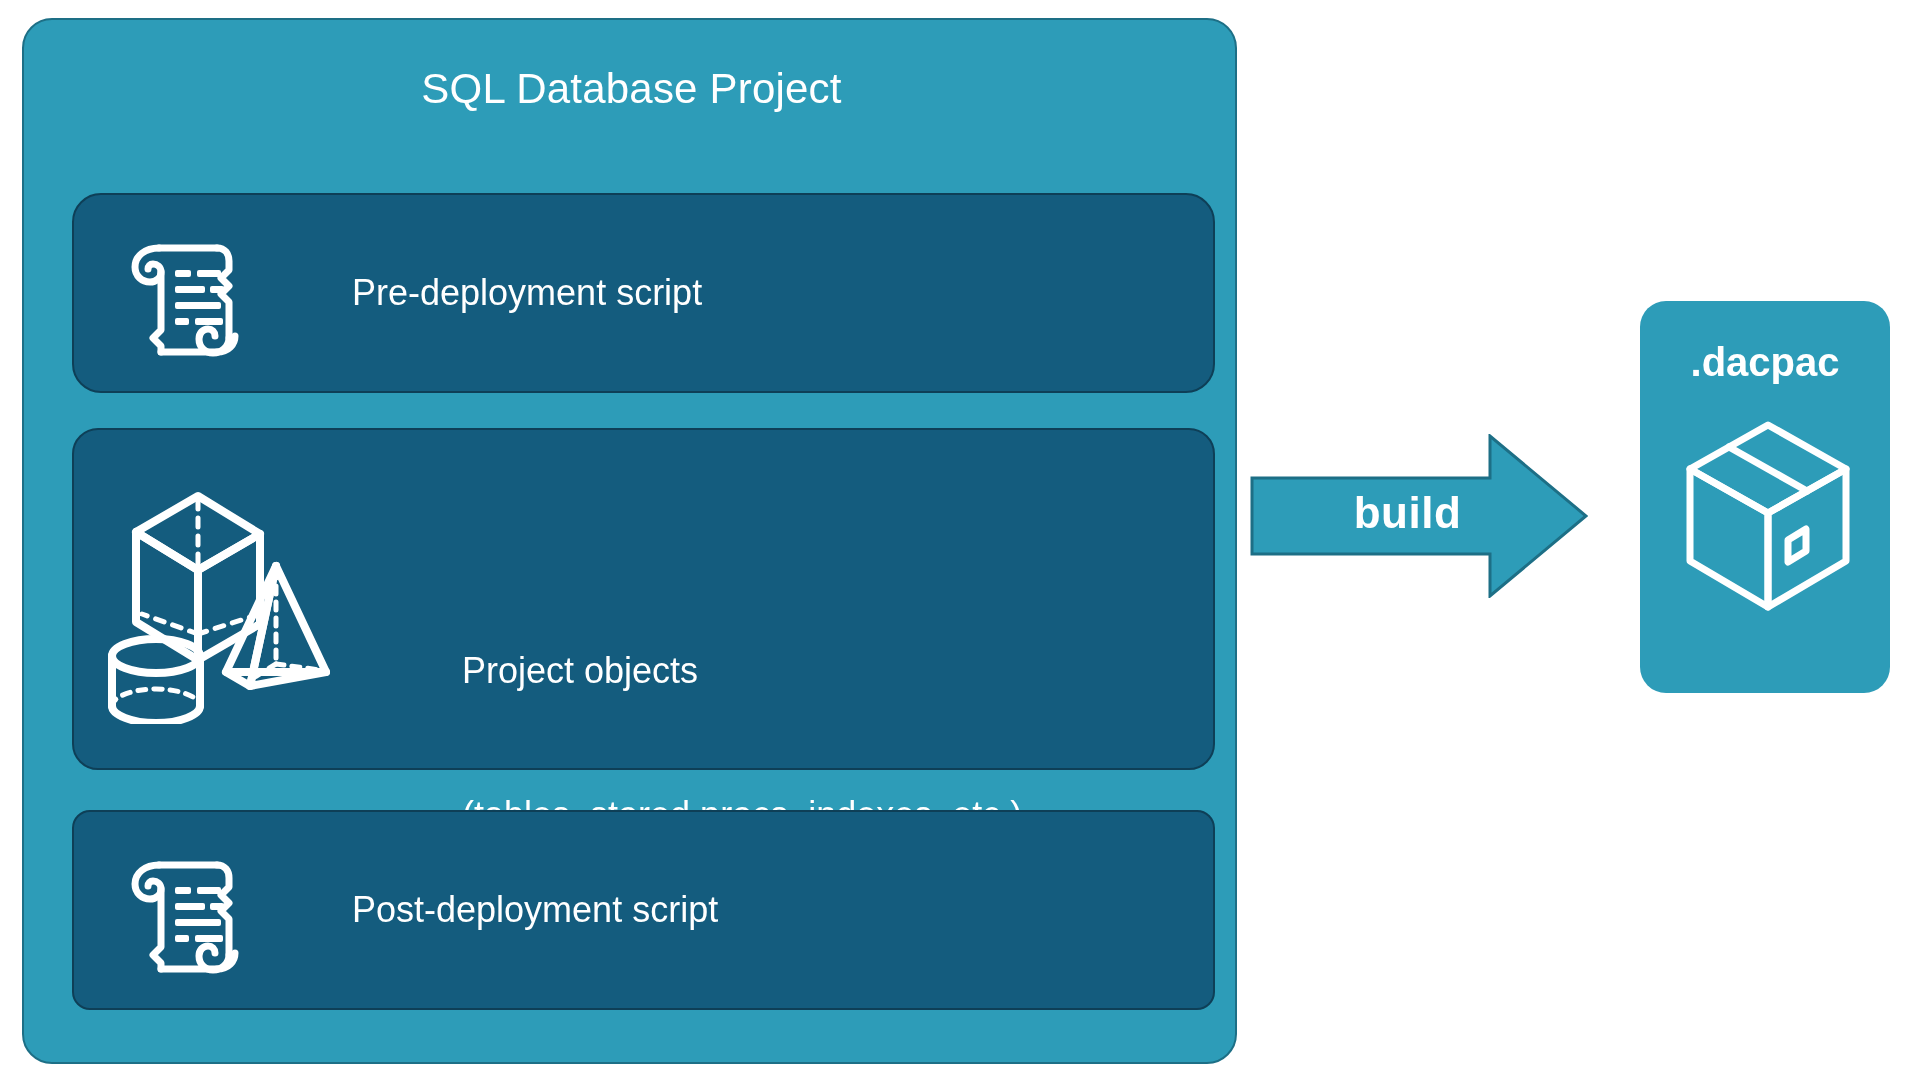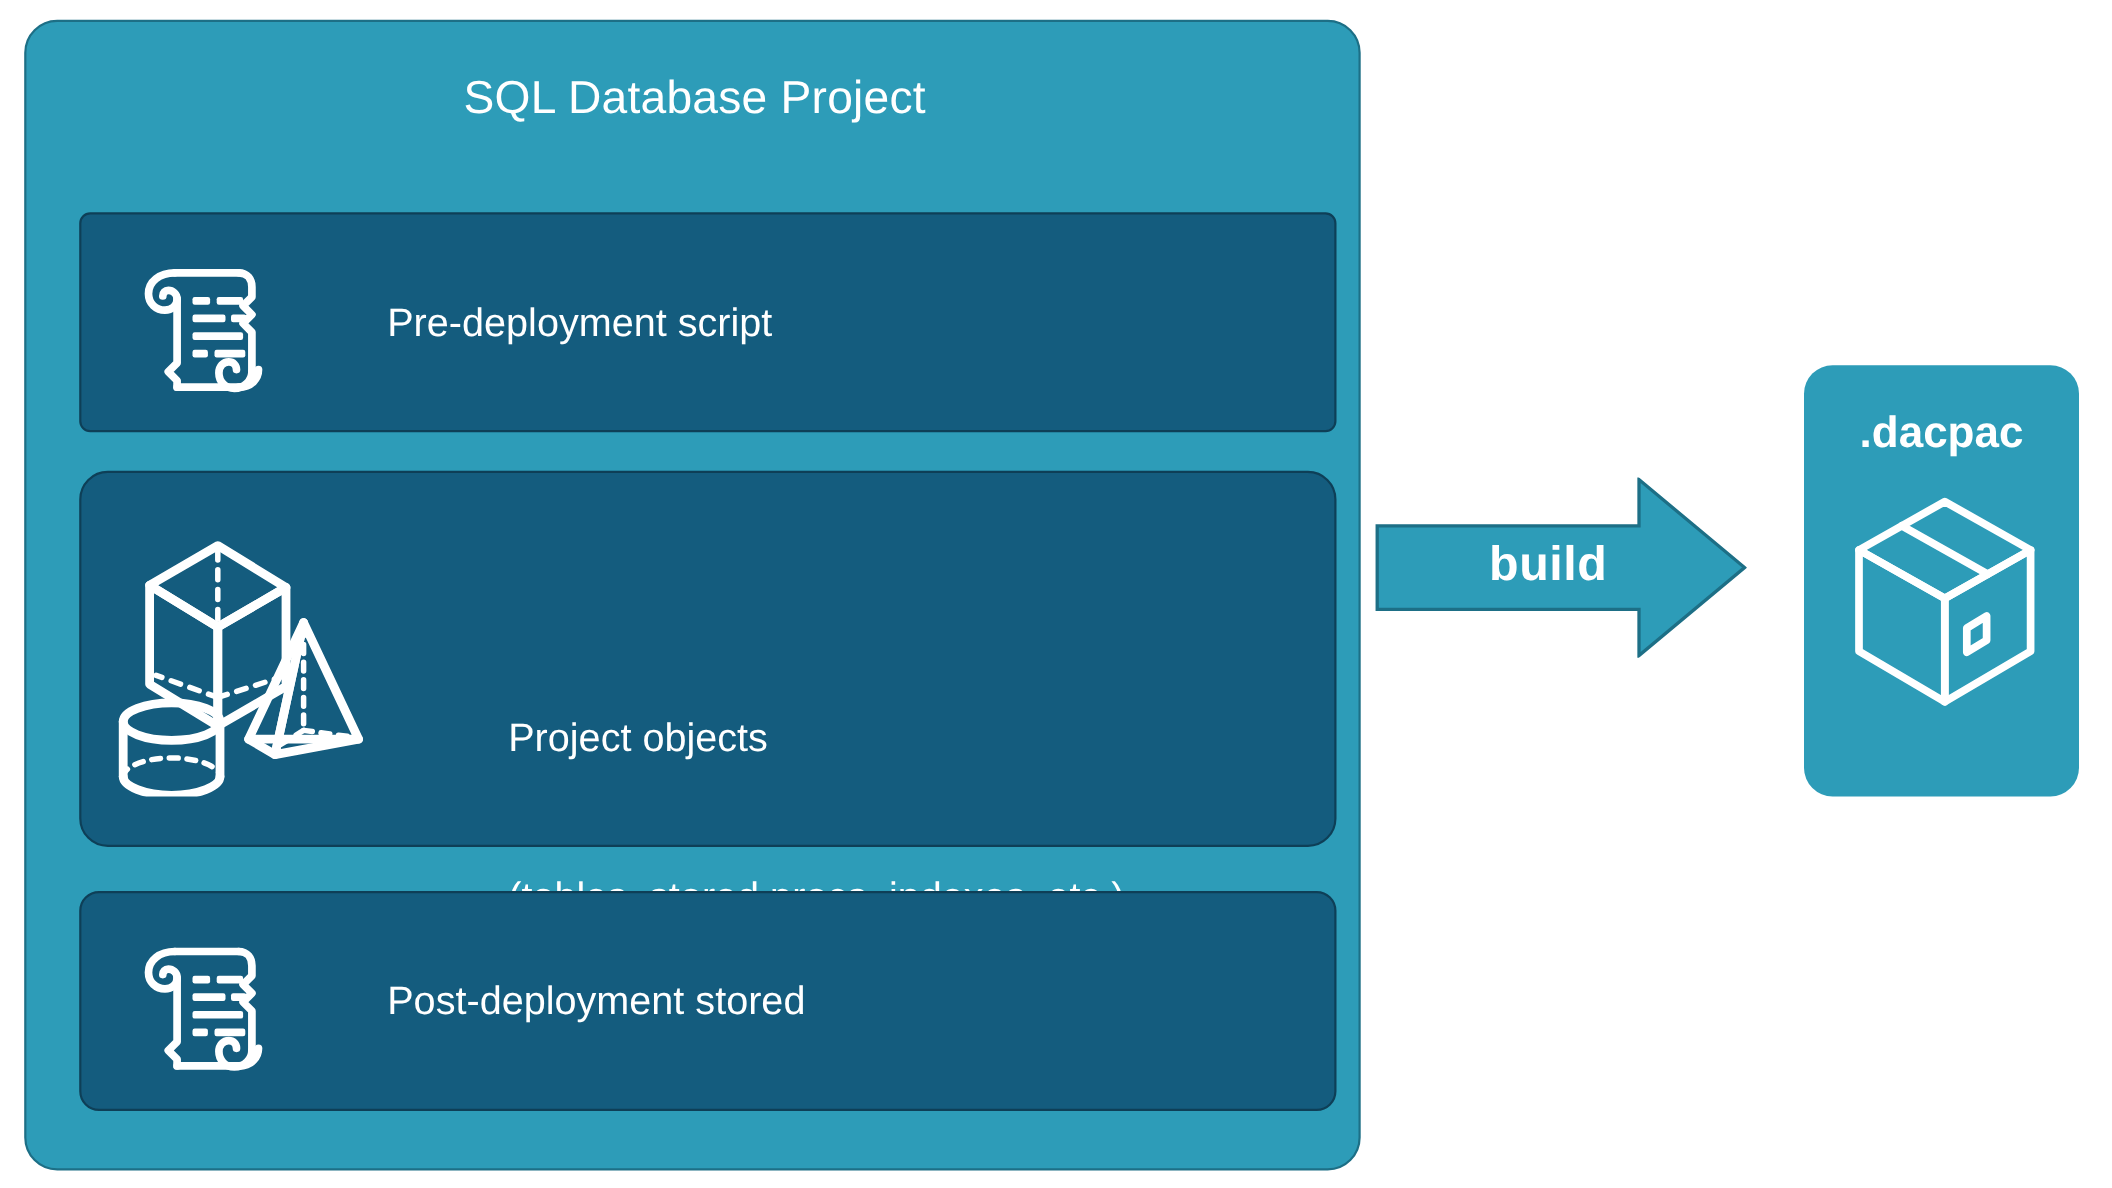--- a/index.html
+++ b/index.html
@@ -52,21 +52,21 @@
   
   .card {
     position: absolute;
     left: 48px;
     width: 1143px;
     background: #145c7e;
     border: 2px solid #0e3f57;
     border-radius: 22px;
     box-sizing: border-box;
   }
-  .card-pre  { top: 173px; height: 200px; border-radius: 10px; }
+  .card-pre  { top: 173px; height: 200px; border-radius: 29px; }
   .card-obj  { top: 408px; height: 342px; border-radius: 26px; }
   .card-post { top: 790px; height: 200px; border-radius: 18px; }
 
   .card-icon {
     position: absolute;
     top: 0;
     bottom: 0;
     display: flex;
     align-items: center;
     justify-content: center;
@@ -107,21 +107,21 @@
     font-weight: bold;
     line-height: 58px;
     letter-spacing: 0.5px;
     white-space: nowrap;
   }
 
   
   .dacpac-panel {
     position: absolute;
     left: 1640px;
-    top: 332px;
+    top: 301px;
     width: 250px;
     height: 392px;
     background: #2d9cb8;
     border-radius: 26px;
     box-sizing: border-box;
   }
   .dacpac-label {
     position: absolute;
     left: 0;
     top: 36px;
@@ -248,21 +248,21 @@
             <rect x="58" y="44" width="16" height="7" rx="2"></rect>
             <rect x="80" y="44" width="24" height="7" rx="2"></rect>
             <rect x="58" y="60" width="30" height="7" rx="2"></rect>
             <rect x="93" y="60" width="14" height="7" rx="2"></rect>
             <rect x="58" y="76" width="46" height="7" rx="2"></rect>
             <rect x="58" y="92" width="14" height="7" rx="2"></rect>
             <rect x="78" y="92" width="28" height="7" rx="2"></rect>
           </g>
         </svg>
       </div>
-      <div class="card-label label-post">Post-deployment stored</div>
+      <div class="card-label label-post">Post-deployment script</div>
     </div>
 
   </div>
 
   <div class="build-arrow">
     <svg width="338" height="164" viewBox="0 0 338 164" aria-hidden="true">
       <path d="M2 44 L240 44 L240 2 L336 82 L240 162 L240 120 L2 120 Z" fill="#2d9cb8" stroke="#1d6f86" stroke-width="3" stroke-linejoin="miter"></path>
     </svg>
   </div>
   <div class="build-text">build</div>

